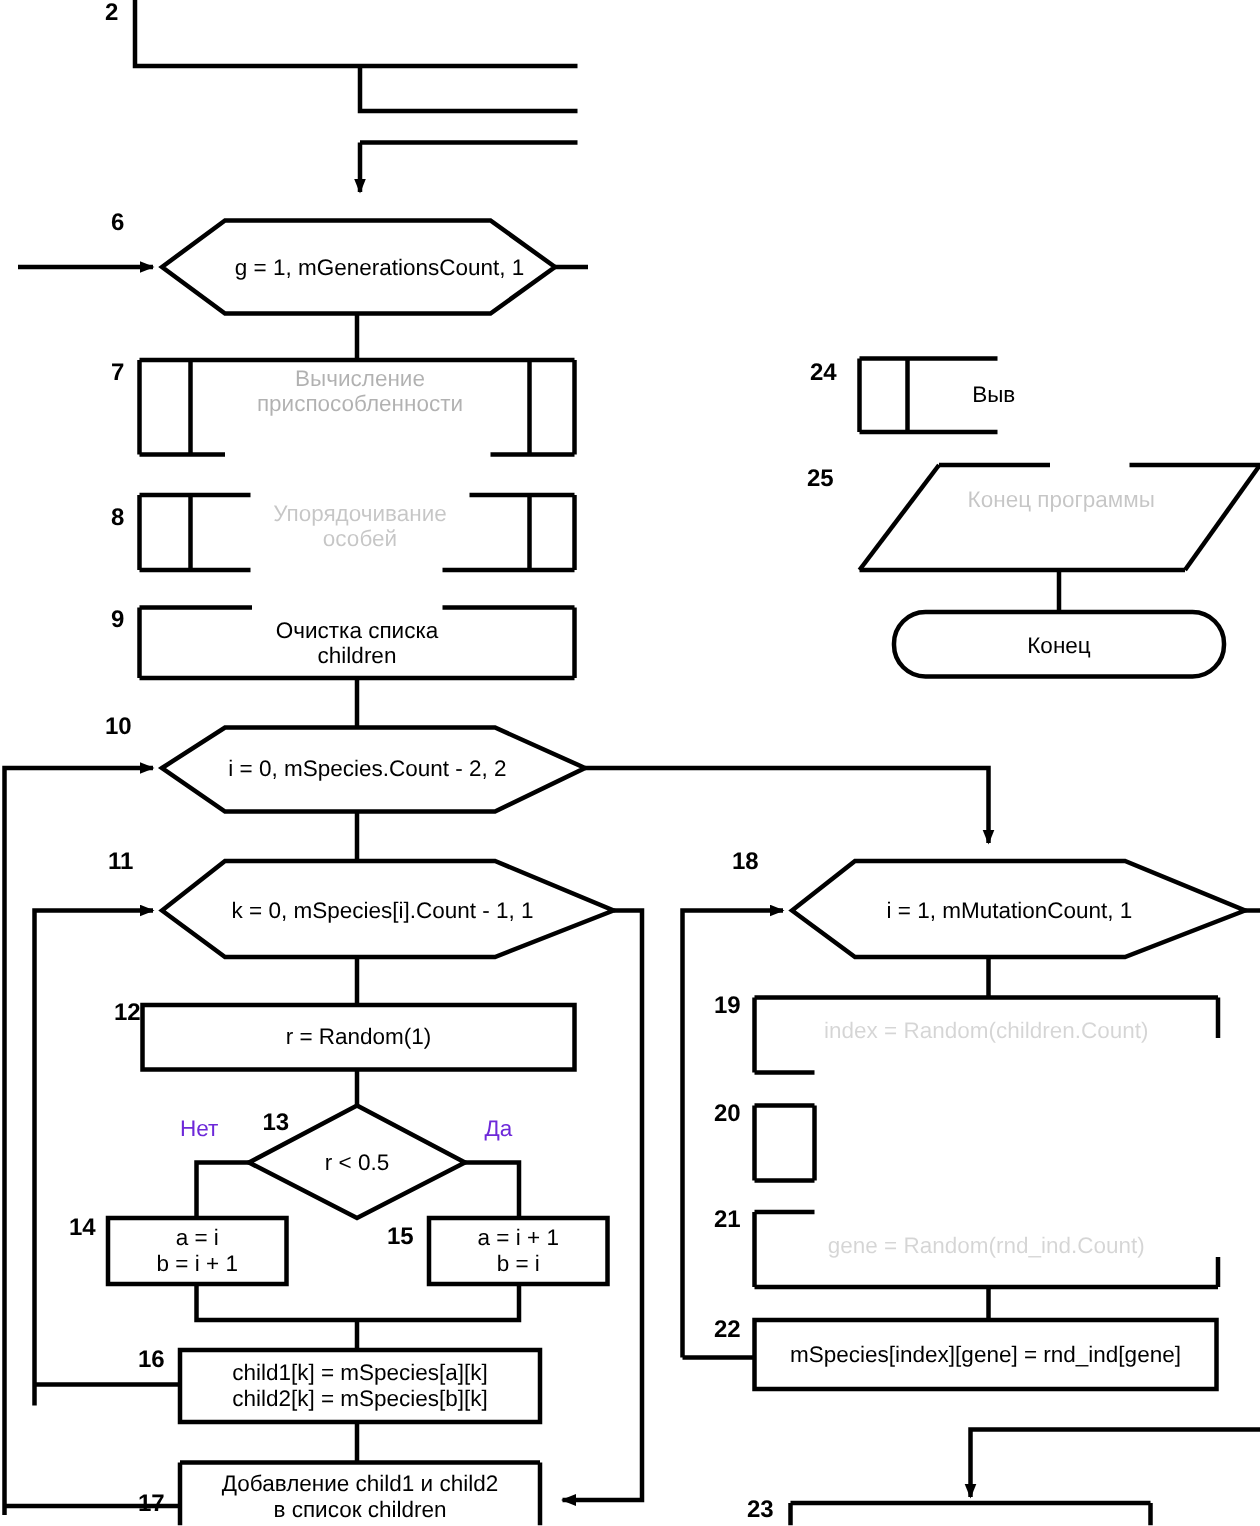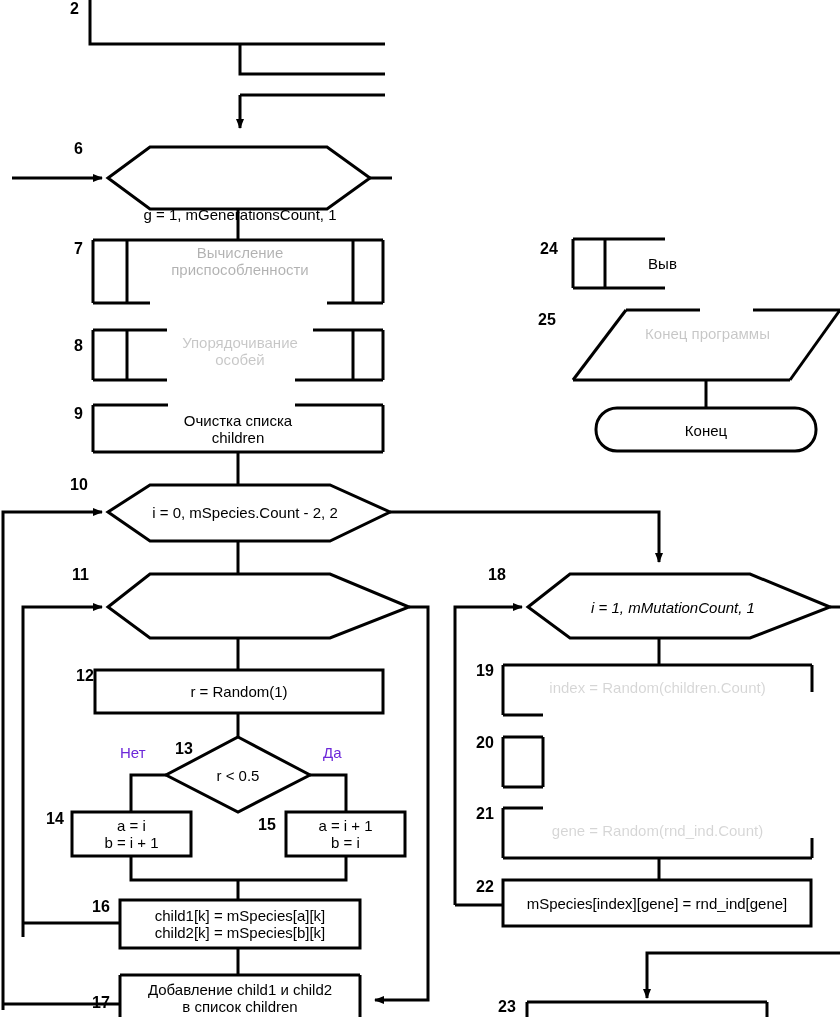--- a/index.html
+++ b/index.html
@@ -271,53 +271,54 @@
   <div class="numlabel" style="left:92px;  top:994px;">17</div>
   <div class="numlabel" style="left:488px; top:566px;">18</div>
   <div class="numlabel" style="left:476px; top:662px;">19</div>
   <div class="numlabel" style="left:476px; top:734px;">20</div>
   <div class="numlabel" style="left:476px; top:805px;">21</div>
   <div class="numlabel" style="left:476px; top:878px;">22</div>
   <div class="numlabel" style="left:498px; top:998px;">23</div>
   <div class="numlabel" style="left:540px; top:240px;">24</div>
   <div class="numlabel" style="left:538px; top:311px;">25</div>
 
-  <div class="nodetext" style="left:112px;top:163px;width:256px;height:30px;margin-top:36px;">g = 1, mGenerationsCount, 1</div>
+  <div class="nodetext" style="left:125px;top:163px;width:256px;height:30px;">g = 1, mGenerationsCount, 1</div>
 
   <div class="nodetext faded2" style="left:127px;top:331px;width:226px;height:40px;">Упорядочивание
 особей</div>
 
   <div class="nodetext faded" style="left:127px;top:241px;width:226px;height:40px;">Вычисление
 приспособленности</div>
 
   <div class="nodetext" style="left:100px;top:408px;width:276px;height:42px;">Очистка списка
 children</div>
 
   <div class="nodetext" style="left:112px;top:497px;width:266px;height:30px;">i = 0, mSpecies.Count - 2, 2</div>
 
+  <div class="nodetext" style="left:112px;top:592px;width:286px;height:30px;">k = 0, mSpecies[i].Count - 1, 1</div>
 
   <div class="nodetext" style="left:95px;top:675px;width:288px;height:32px;">r = Random(1)</div>
 
   <div class="nodetext" style="left:186px;top:762px;width:104px;height:26px;">r &lt; 0.5</div>
 
   <div class="nodetext" style="left:72px;top:815px;width:119px;height:38px;">a = i
 b = i + 1</div>
 
   <div class="nodetext" style="left:286px;top:815px;width:119px;height:38px;">a = i + 1
 b = i</div>
 
   <div class="nodetext" style="left:120px;top:903px;width:240px;height:42px;">child1[k] = mSpecies[a][k]
 child2[k] = mSpecies[b][k]</div>
 
   <div class="clip-top" style="left:120px;top:975px;width:240px;height:42px;">
     <div class="nodetext" style="left:0;top:2px;width:240px;height:42px;">Добавление child1 и child2
 в список children</div>
   </div>
 
-  <div class="nodetext" style="left:545px;top:592px;width:256px;height:30px;font-style:italic;">i = 1, mMutationCount, 1</div>
+  <div class="nodetext" style="left:545px;top:592px;width:256px;height:30px;">i = 1, mMutationCount, 1</div>
 
   <div class="nodetext faded3" style="left:503px;top:672px;width:309px;height:30px;">index = Random(children.Count)</div>
 
   <div class="nodetext" style="left:503px;top:742px;width:309px;height:30px;"></div>
 
   <div class="nodetext faded3" style="left:503px;top:815px;width:309px;height:30px;">gene = Random(rnd_ind.Count)</div>
 
   <div class="nodetext" style="left:503px;top:885px;width:308px;height:36px;">mSpecies[index][gene] = rnd_ind[gene]</div>
 
   <div class="clip-top" style="left:527px;top:1002px;width:240px;height:15px;">

